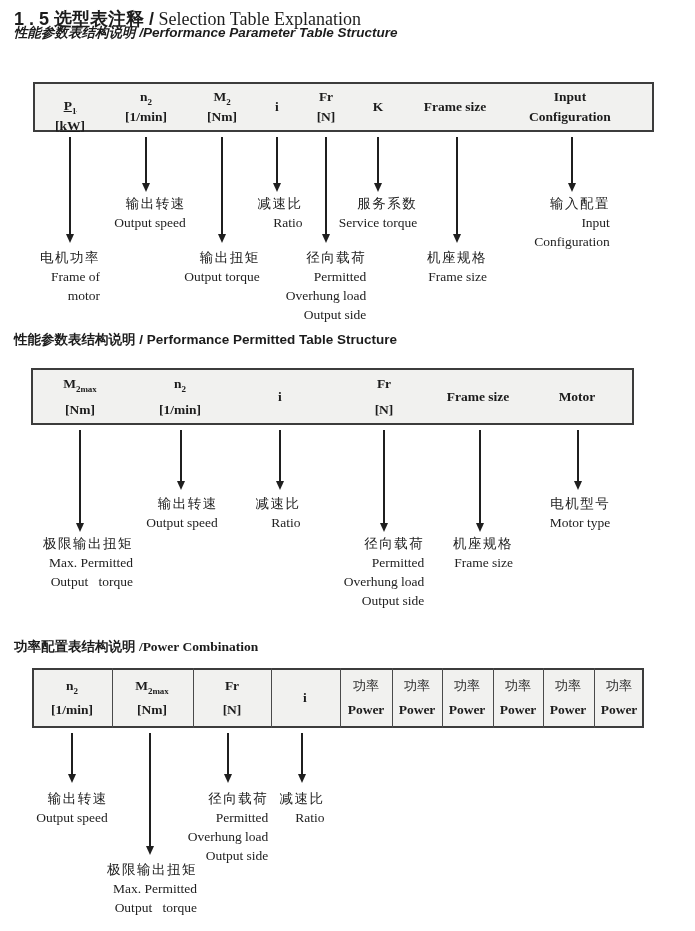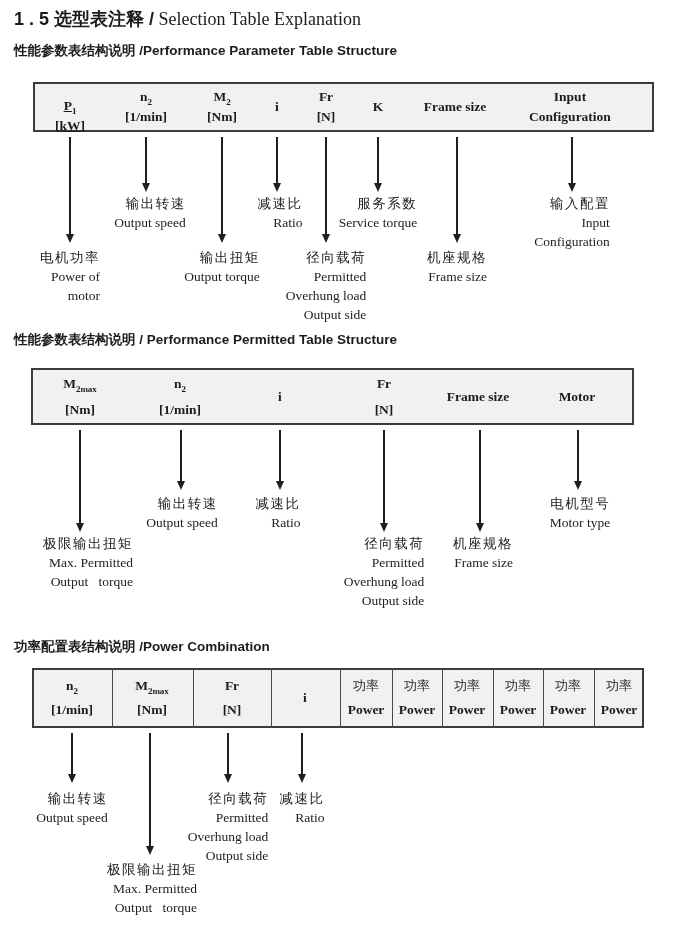--- a/index.html
+++ b/index.html
@@ -52,21 +52,21 @@
   .gap { word-spacing:7px; }
 </style>
 </head>
 <body>
 
 <div class="page-title" style="left:14px; top:7px;">
   <span class="zh-part">1 . 5 选型表注释 /</span>
   <span class="en-part">Selection Table Explanation</span>
 </div>
 
-<div class="sec-heading" style="left:14px; top:42px;">性能参数表结构说明 /Performance Parameter Table Structure</div>
+<div class="sec-heading" style="left:14px; top:24px;font-style:italic;">性能参数表结构说明 /Performance Parameter Table Structure</div>
 
 <div class="tbl" style="left:33px; top:82px; width:621px; height:50px;"></div>
 
 <div class="hcell lh20" style="left:70px; top:96px;text-decoration:underline;">
   <span class="hl"><span>P</span><sub>1</sub></span>
   <span class="hl">[kW]</span>
 </div>
 <div class="hcell lh20" style="left:146px; top:87px;">
   <span class="hl"><span>n</span><sub>2</sub></span>
   <span class="hl">[1/min]</span>
@@ -97,21 +97,21 @@
 <div class="arrow" style="left:146px; top:137px; height:55px;"></div>
 <div class="arrow" style="left:222px; top:137px; height:106px;"></div>
 <div class="arrow" style="left:277px; top:137px; height:55px;"></div>
 <div class="arrow" style="left:326px; top:137px; height:106px;"></div>
 <div class="arrow" style="left:378px; top:137px; height:55px;"></div>
 <div class="arrow" style="left:457px; top:137px; height:106px;"></div>
 <div class="arrow" style="left:572px; top:137px; height:55px;"></div>
 
 <div class="callout" style="left:70px; top:248px;">
   <span class="ln zh">电机功率</span>
-  <span class="ln">Power of</span>
+  <span class="ln">Frame of</span>
   <span class="ln">motor</span>
 </div>
 <div class="callout" style="left:150px; top:194px;">
   <span class="ln zh">输出转速</span>
   <span class="ln">Output speed</span>
 </div>
 <div class="callout" style="left:222px; top:248px;">
   <span class="ln zh">输出扭矩</span>
   <span class="ln">Output torque</span>
 </div>
@@ -193,21 +193,21 @@
 </div>
 <div class="callout" style="left:483px; top:534px;">
   <span class="ln zh">机座规格</span>
   <span class="ln">Frame size</span>
 </div>
 <div class="callout" style="left:580px; top:494px;">
   <span class="ln zh">电机型号</span>
   <span class="ln">Motor type</span>
 </div>
 
-<div class="sec-heading" style="left:14px; top:638px;">功率配置表结构说明 /Power Combination</div>
+<div class="sec-heading" style="left:14px; top:638px;font-family:Liberation Serif, serif;">功率配置表结构说明 /Power Combination</div>
 
 <div class="tbl" style="left:32px; top:668px; width:612px; height:60px;"></div>
 <div class="vline" style="left:112px; top:668px; height:60px;"></div>
 <div class="vline" style="left:193px; top:668px; height:60px;"></div>
 <div class="vline" style="left:271px; top:668px; height:60px;"></div>
 <div class="vline" style="left:340px; top:668px; height:60px;"></div>
 <div class="vline" style="left:392px; top:668px; height:60px;"></div>
 <div class="vline" style="left:442px; top:668px; height:60px;"></div>
 <div class="vline" style="left:493px; top:668px; height:60px;"></div>
 <div class="vline" style="left:543px; top:668px; height:60px;"></div>

